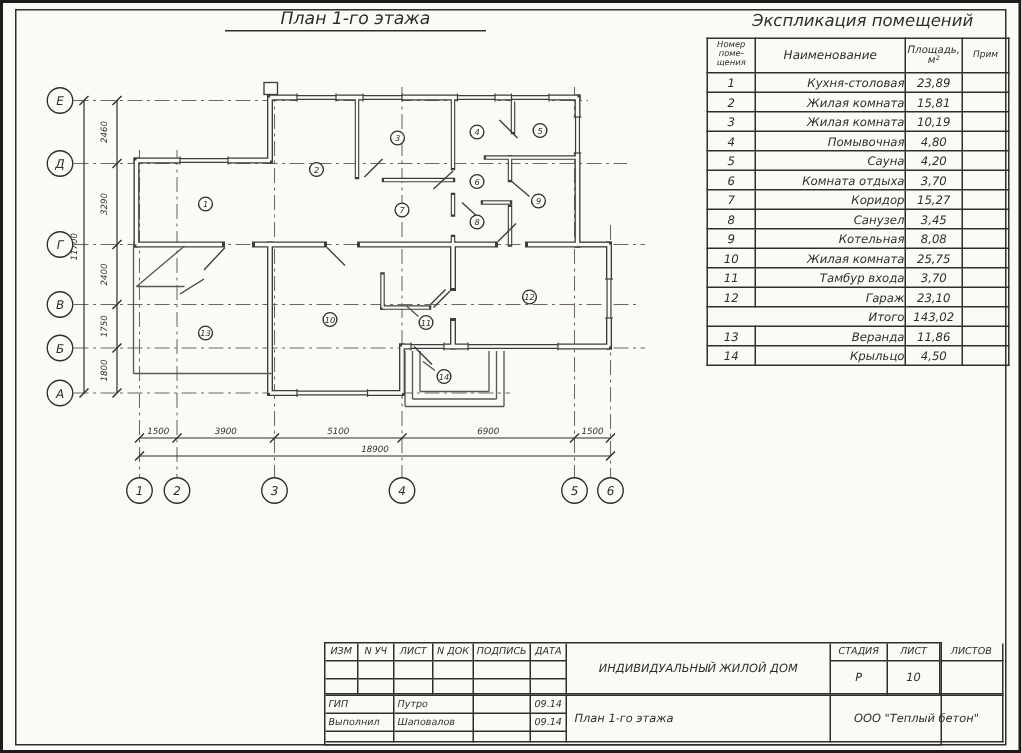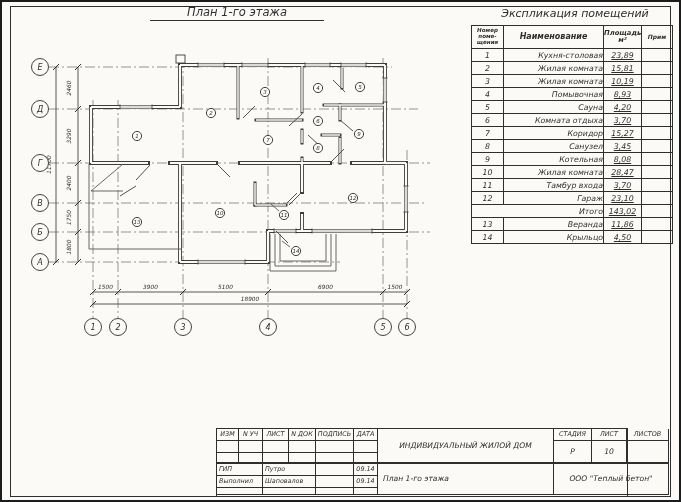--- a/index.html
+++ b/index.html
@@ -19,29 +19,29 @@
   }
   #expl-title{
     position:absolute;left:478px;top:7px;width:194px;text-align:center;
     font-style:italic;font-size:11px;
   }
   table.expl{
     position:absolute;left:471px;top:25px;width:201px;border-collapse:collapse;
     table-layout:fixed;font-style:italic;color:var(--ink);
   }
   table.expl th,table.expl td{border:1px solid var(--ink);padding:0;overflow:hidden;white-space:nowrap;}
-  table.expl thead th{height:22px;font-weight:bold;line-height:1.05;}
+  table.expl thead th{height:22px;font-weight:normal;line-height:1.05;}
   th.h-num{font-size:5.6px;}
   th.h-name{font-size:8px;}
   th.h-area{font-size:6.8px;margin-left:16px;}
   th.h-note{font-size:6px;}
   table.expl tbody td{height:12px;font-size:7.8px;}
   td.c-num{text-align:center;}
   td.c-name{text-align:right;padding-left:3px;}
-  td.c-area{text-align:center;text-decoration:underline;}
+  td.c-area{text-align:center;}
   td.c-total{text-align:right;padding-right:4px;}
   
   #titleblock{
     position:absolute;left:216px;top:428px;width:412px;height:69px;box-sizing:border-box;
     display:grid;border:1.6px solid var(--ink);font-style:italic;
     grid-template-columns:22px 24px 26px 27px 38px 24px 176px 38px 35px 42px;
     grid-template-rows:12px 12px 10px 13px 12px 7px;
   }
   .tbc{
     border-right:1px solid var(--ink);border-bottom:1px solid var(--ink);
@@ -347,21 +347,21 @@
         </tr>
         <tr>
           <td class="c-num">3</td>
           <td class="c-name">Жилая комната</td>
           <td class="c-area">10,19</td>
           <td></td>
         </tr>
         <tr>
           <td class="c-num">4</td>
           <td class="c-name">Помывочная</td>
-          <td class="c-area">8,93</td>
+          <td class="c-area">4,80</td>
           <td></td>
         </tr>
         <tr>
           <td class="c-num">5</td>
           <td class="c-name">Сауна</td>
           <td class="c-area">4,20</td>
           <td></td>
         </tr>
         <tr>
           <td class="c-num">6</td>
@@ -383,21 +383,21 @@
         </tr>
         <tr>
           <td class="c-num">9</td>
           <td class="c-name">Котельная</td>
           <td class="c-area">8,08</td>
           <td></td>
         </tr>
         <tr>
           <td class="c-num">10</td>
           <td class="c-name">Жилая комната</td>
-          <td class="c-area">28,47</td>
+          <td class="c-area">25,75</td>
           <td></td>
         </tr>
         <tr>
           <td class="c-num">11</td>
           <td class="c-name">Тамбур входа</td>
           <td class="c-area">3,70</td>
           <td></td>
         </tr>
         <tr>
           <td class="c-num">12</td>

